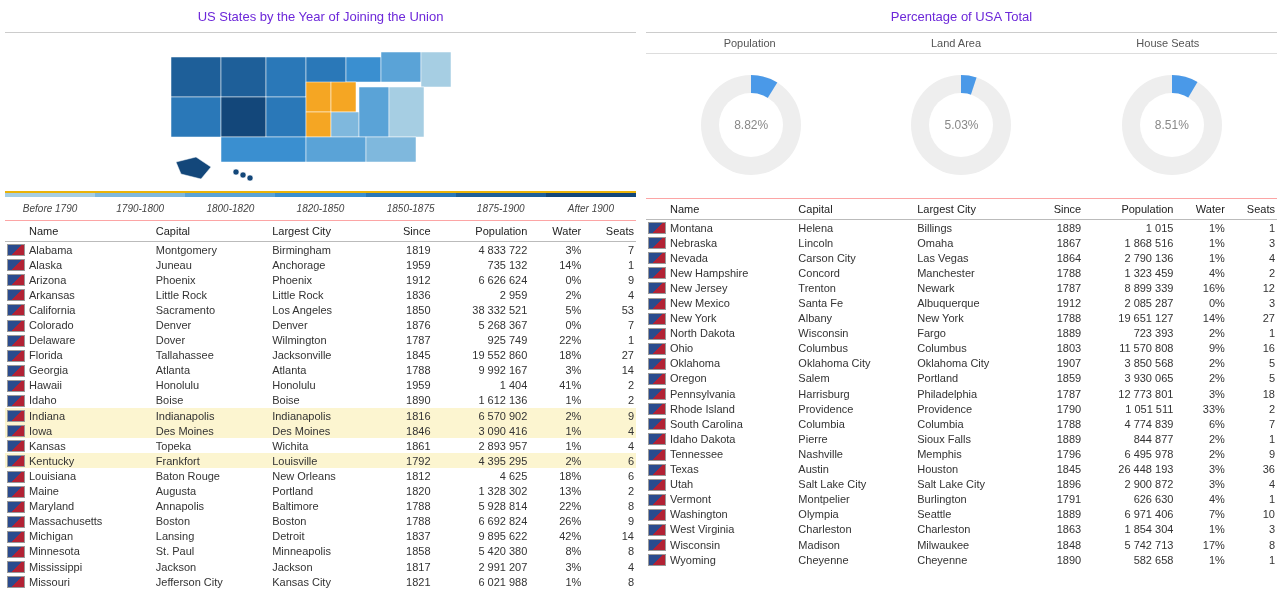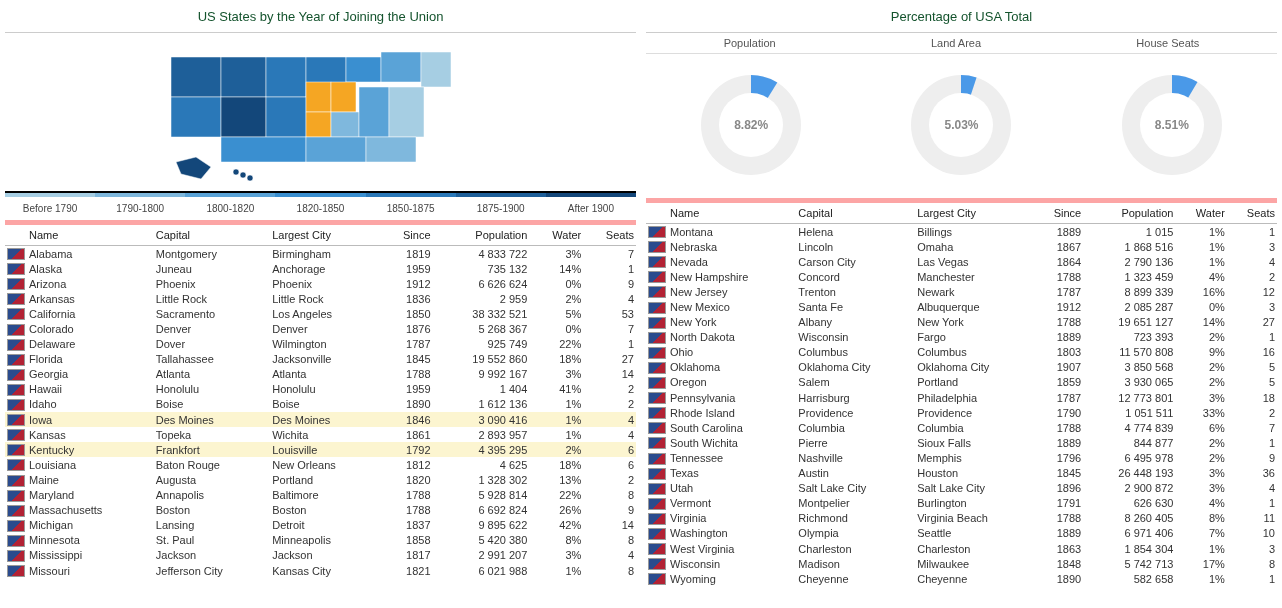--- a/index.html
+++ b/index.html
@@ -1,29 +1,29 @@
 <!DOCTYPE html>
 <html><head>
 <meta charset="utf-8">
 <style>
 * { box-sizing: border-box; margin: 0; padding: 0; }
 body { font-family: Verdana, Geneva, sans-serif; font-size: 11px; color: #333; background: #fff; width: 1282px; }
 .container { display: flex; gap: 10px; padding: 5px; }
 .col { flex: 1; }
-.title { text-align: center; font-size: 13px; color: #14532d; padding: 4px 0 6px; }
+.title { text-align: center; font-size: 13px; color: #6d28d9; padding: 4px 0 6px; }
 .subtitle-row { display: flex; justify-content: space-around; font-size: 11px; color: #555; border-bottom: 1px solid #ddd; padding-bottom: 4px; margin-bottom: 6px; }
 .map-wrap { text-align: center; }
 .map-wrap svg { display: block; margin: 0 auto; }
-.legend { display: flex; border-top: 2px solid #000000; margin-top: 4px; }
+.legend { display: flex; border-top: 2px solid #eab308; margin-top: 4px; font-style: italic; }
 .legend-item { flex: 1; font-size: 10px; text-align: center; padding: 6px 2px; color: #444; border-top: 4px solid; }
 .donuts { display: flex; justify-content: space-around; margin-bottom: 8px; }
-.donut { width: 130px; height: 130px; position: relative; font-weight: bold; }
+.donut { width: 130px; height: 130px; position: relative; }
 .donut-label { position: absolute; top: 50%; left: 50%; transform: translate(-50%,-50%); font-size: 12px; color: #888; }
 table { width: 100%; border-collapse: collapse; font-size: 11px; }
-thead th { text-align: left; border-top: 5px solid #fca5a5; border-bottom: 1px solid #bbb; padding: 4px 2px; color: #222; font-weight: normal; }
+thead th { text-align: left; border-top: 1px solid #fca5a5; border-bottom: 1px solid #bbb; padding: 4px 2px; color: #222; font-weight: normal; }
 tbody td { padding: 1px 2px; color: #333; white-space: nowrap; }
 tbody tr.hl { background: #fcf5d0; }
 .flag { width: 18px; height: 12px; display: inline-block; vertical-align: middle; background: linear-gradient(135deg,#2a4b8d 50%,#b22234 50%); border: 1px solid #999; }
 .num { text-align: right; }
 .hrline { border-bottom: 1px solid #ccc; margin: 2px 0 4px; }
 </style>
 </head>
 <body>
 
 <div class="container">
@@ -190,20 +190,30 @@
       <td>Idaho</td>
             <td>Boise</td>
             <td>Boise</td>
       <td class="num">1890</td>
             <td class="num">1 612 136</td>
             <td class="num">1%</td>
             <td class="num">2</td>
           </tr>
           <tr class="hl">
             <td><span class="flag"></span></td>
+      <td>Indiana</td>
+            <td>Indianapolis</td>
+            <td>Indianapolis</td>
+      <td class="num">1816</td>
+            <td class="num">6 570 902</td>
+            <td class="num">2%</td>
+            <td class="num">9</td>
+          </tr>
+          <tr class="hl">
+            <td><span class="flag"></span></td>
       <td>Iowa</td>
             <td>Des Moines</td>
             <td>Des Moines</td>
       <td class="num">1846</td>
             <td class="num">3 090 416</td>
             <td class="num">1%</td>
             <td class="num">4</td>
           </tr>
           <tr>
             <td><span class="flag"></span></td>
@@ -483,21 +493,21 @@
       <td>South Carolina</td>
             <td>Columbia</td>
             <td>Columbia</td>
       <td class="num">1788</td>
             <td class="num">4 774 839</td>
             <td class="num">6%</td>
             <td class="num">7</td>
           </tr>
           <tr>
             <td><span class="flag"></span></td>
-      <td>South Wichita</td>
+      <td>Idaho Dakota</td>
             <td>Pierre</td>
             <td>Sioux Falls</td>
       <td class="num">1889</td>
             <td class="num">844 877</td>
             <td class="num">2%</td>
             <td class="num">1</td>
           </tr>
           <tr>
             <td><span class="flag"></span></td>
       <td>Tennessee</td>
@@ -533,30 +543,20 @@
       <td>Vermont</td>
             <td>Montpelier</td>
             <td>Burlington</td>
       <td class="num">1791</td>
             <td class="num">626 630</td>
             <td class="num">4%</td>
             <td class="num">1</td>
           </tr>
           <tr>
             <td><span class="flag"></span></td>
-      <td>Virginia</td>
-            <td>Richmond</td>
-            <td>Virginia Beach</td>
-      <td class="num">1788</td>
-            <td class="num">8 260 405</td>
-            <td class="num">8%</td>
-            <td class="num">11</td>
-          </tr>
-          <tr>
-            <td><span class="flag"></span></td>
       <td>Washington</td>
             <td>Olympia</td>
             <td>Seattle</td>
       <td class="num">1889</td>
             <td class="num">6 971 406</td>
             <td class="num">7%</td>
             <td class="num">10</td>
           </tr>
           <tr>
             <td><span class="flag"></span></td>

